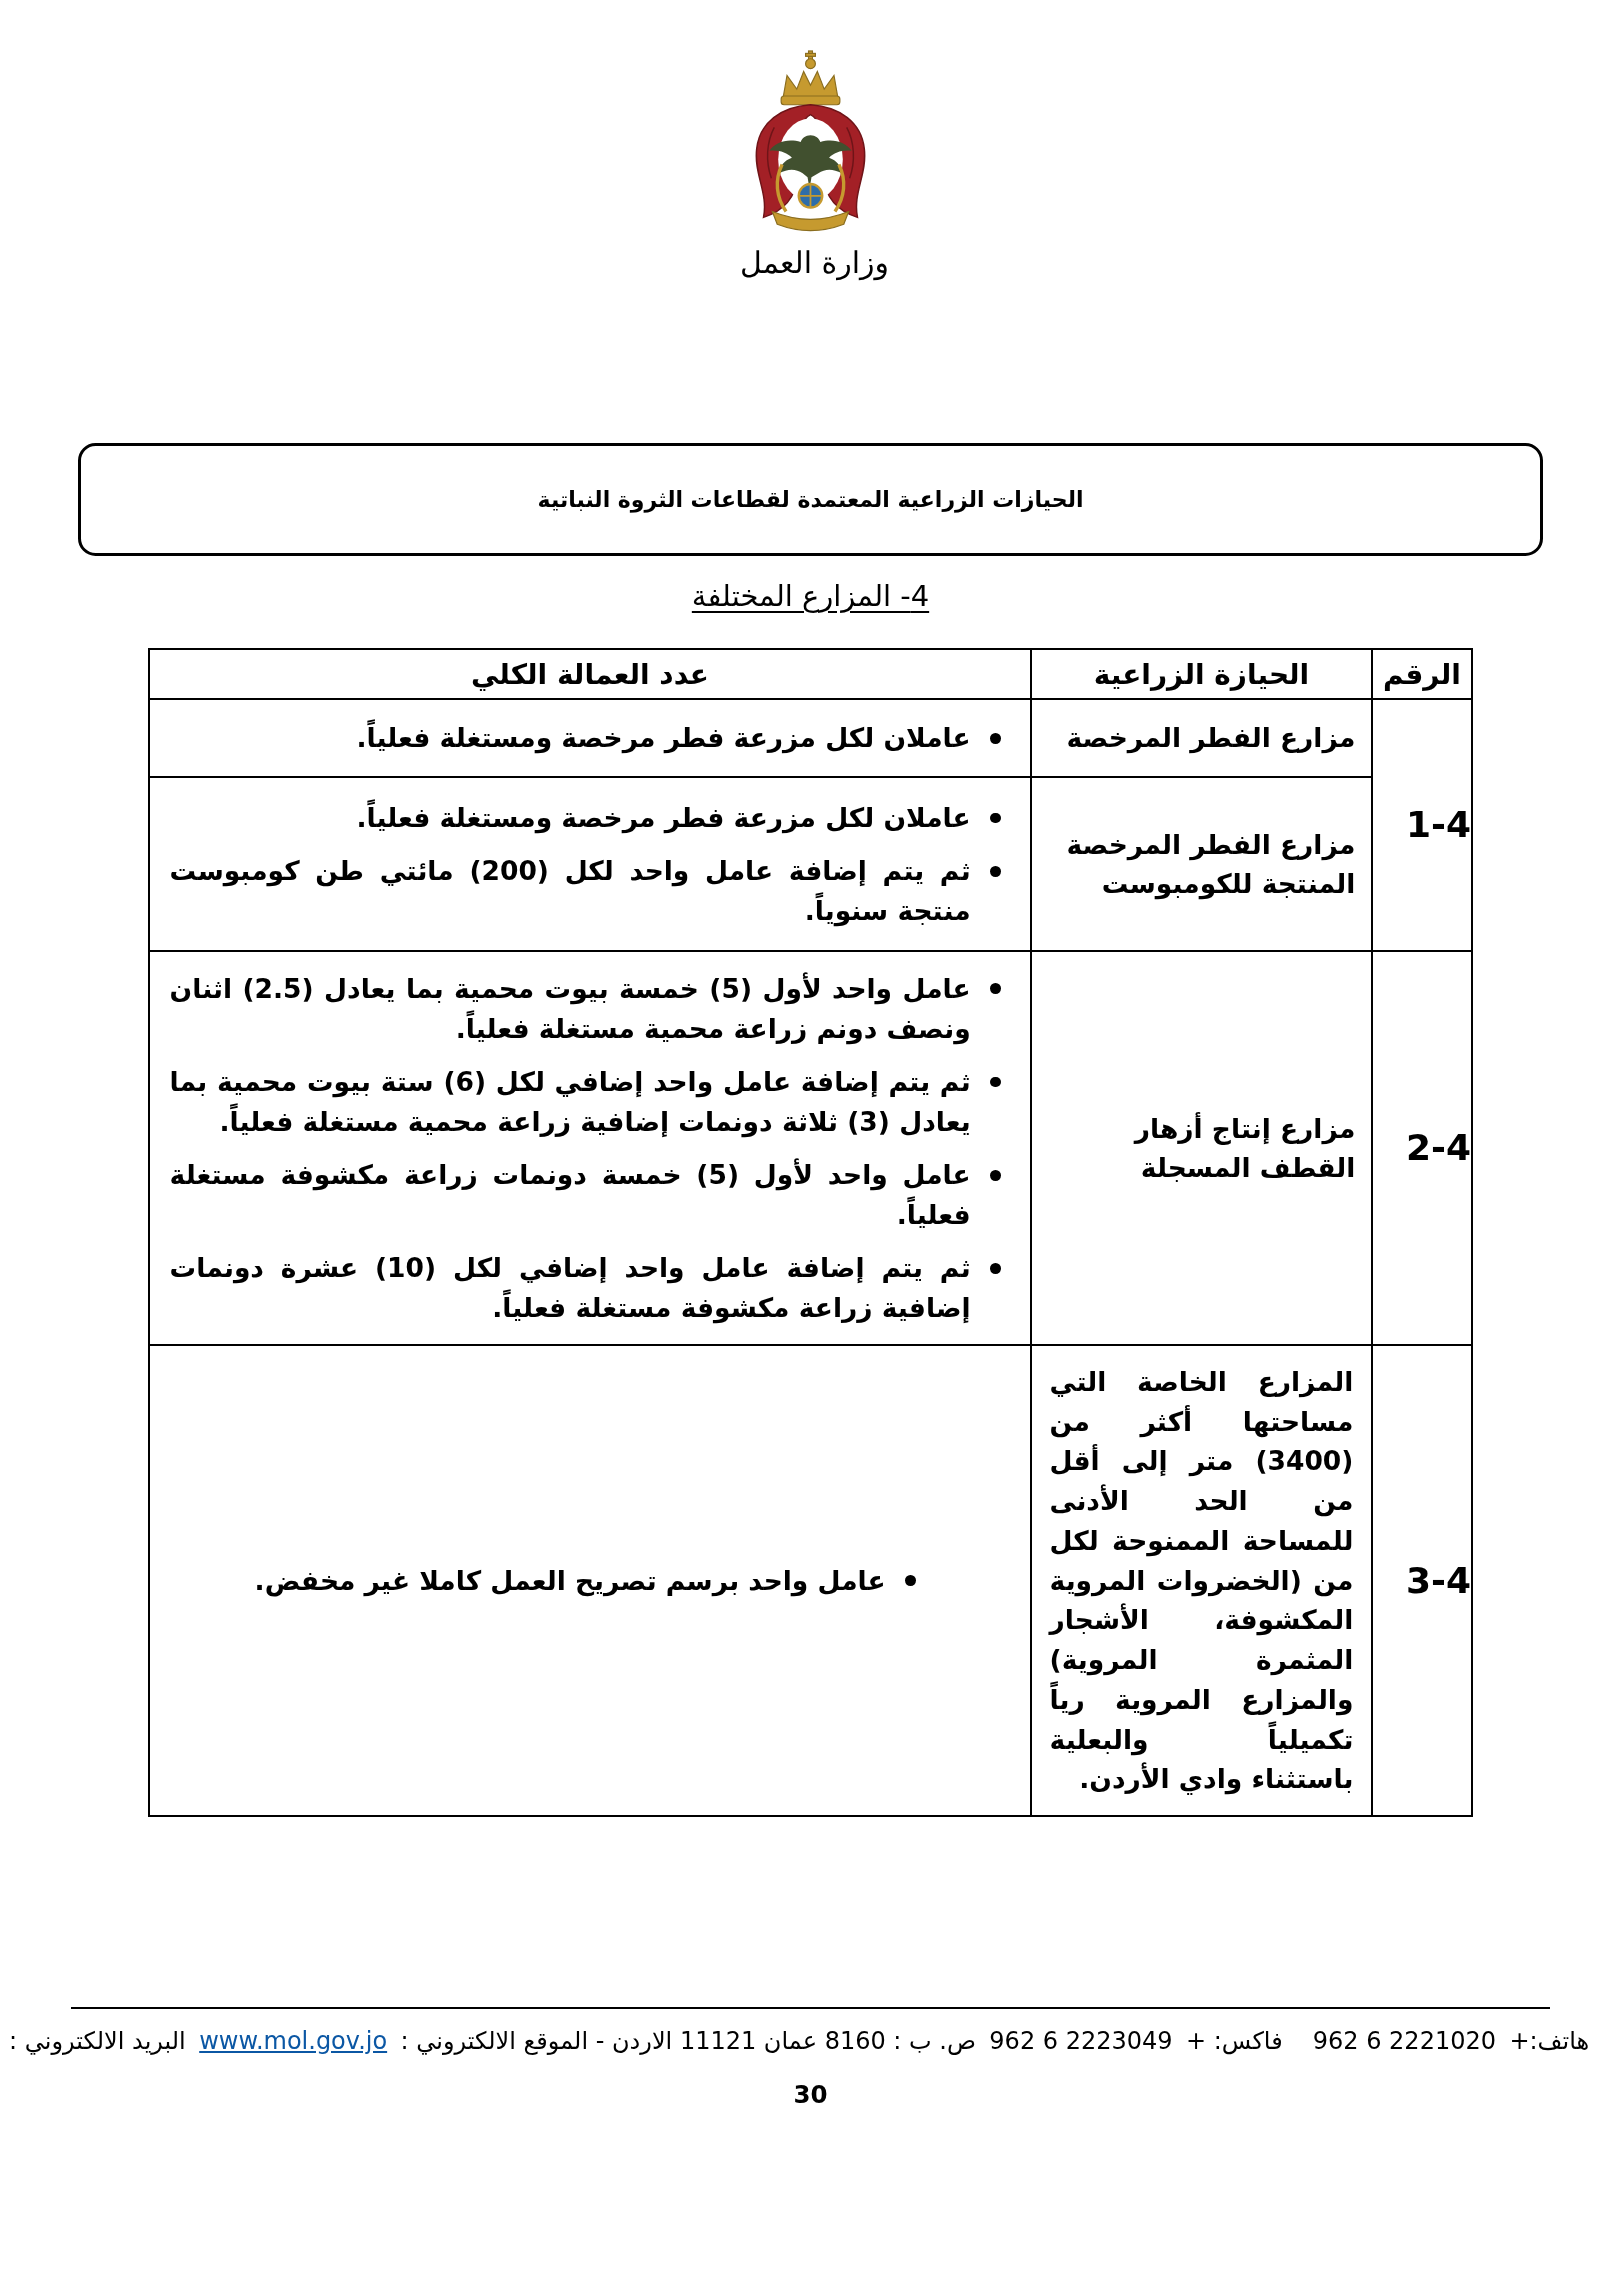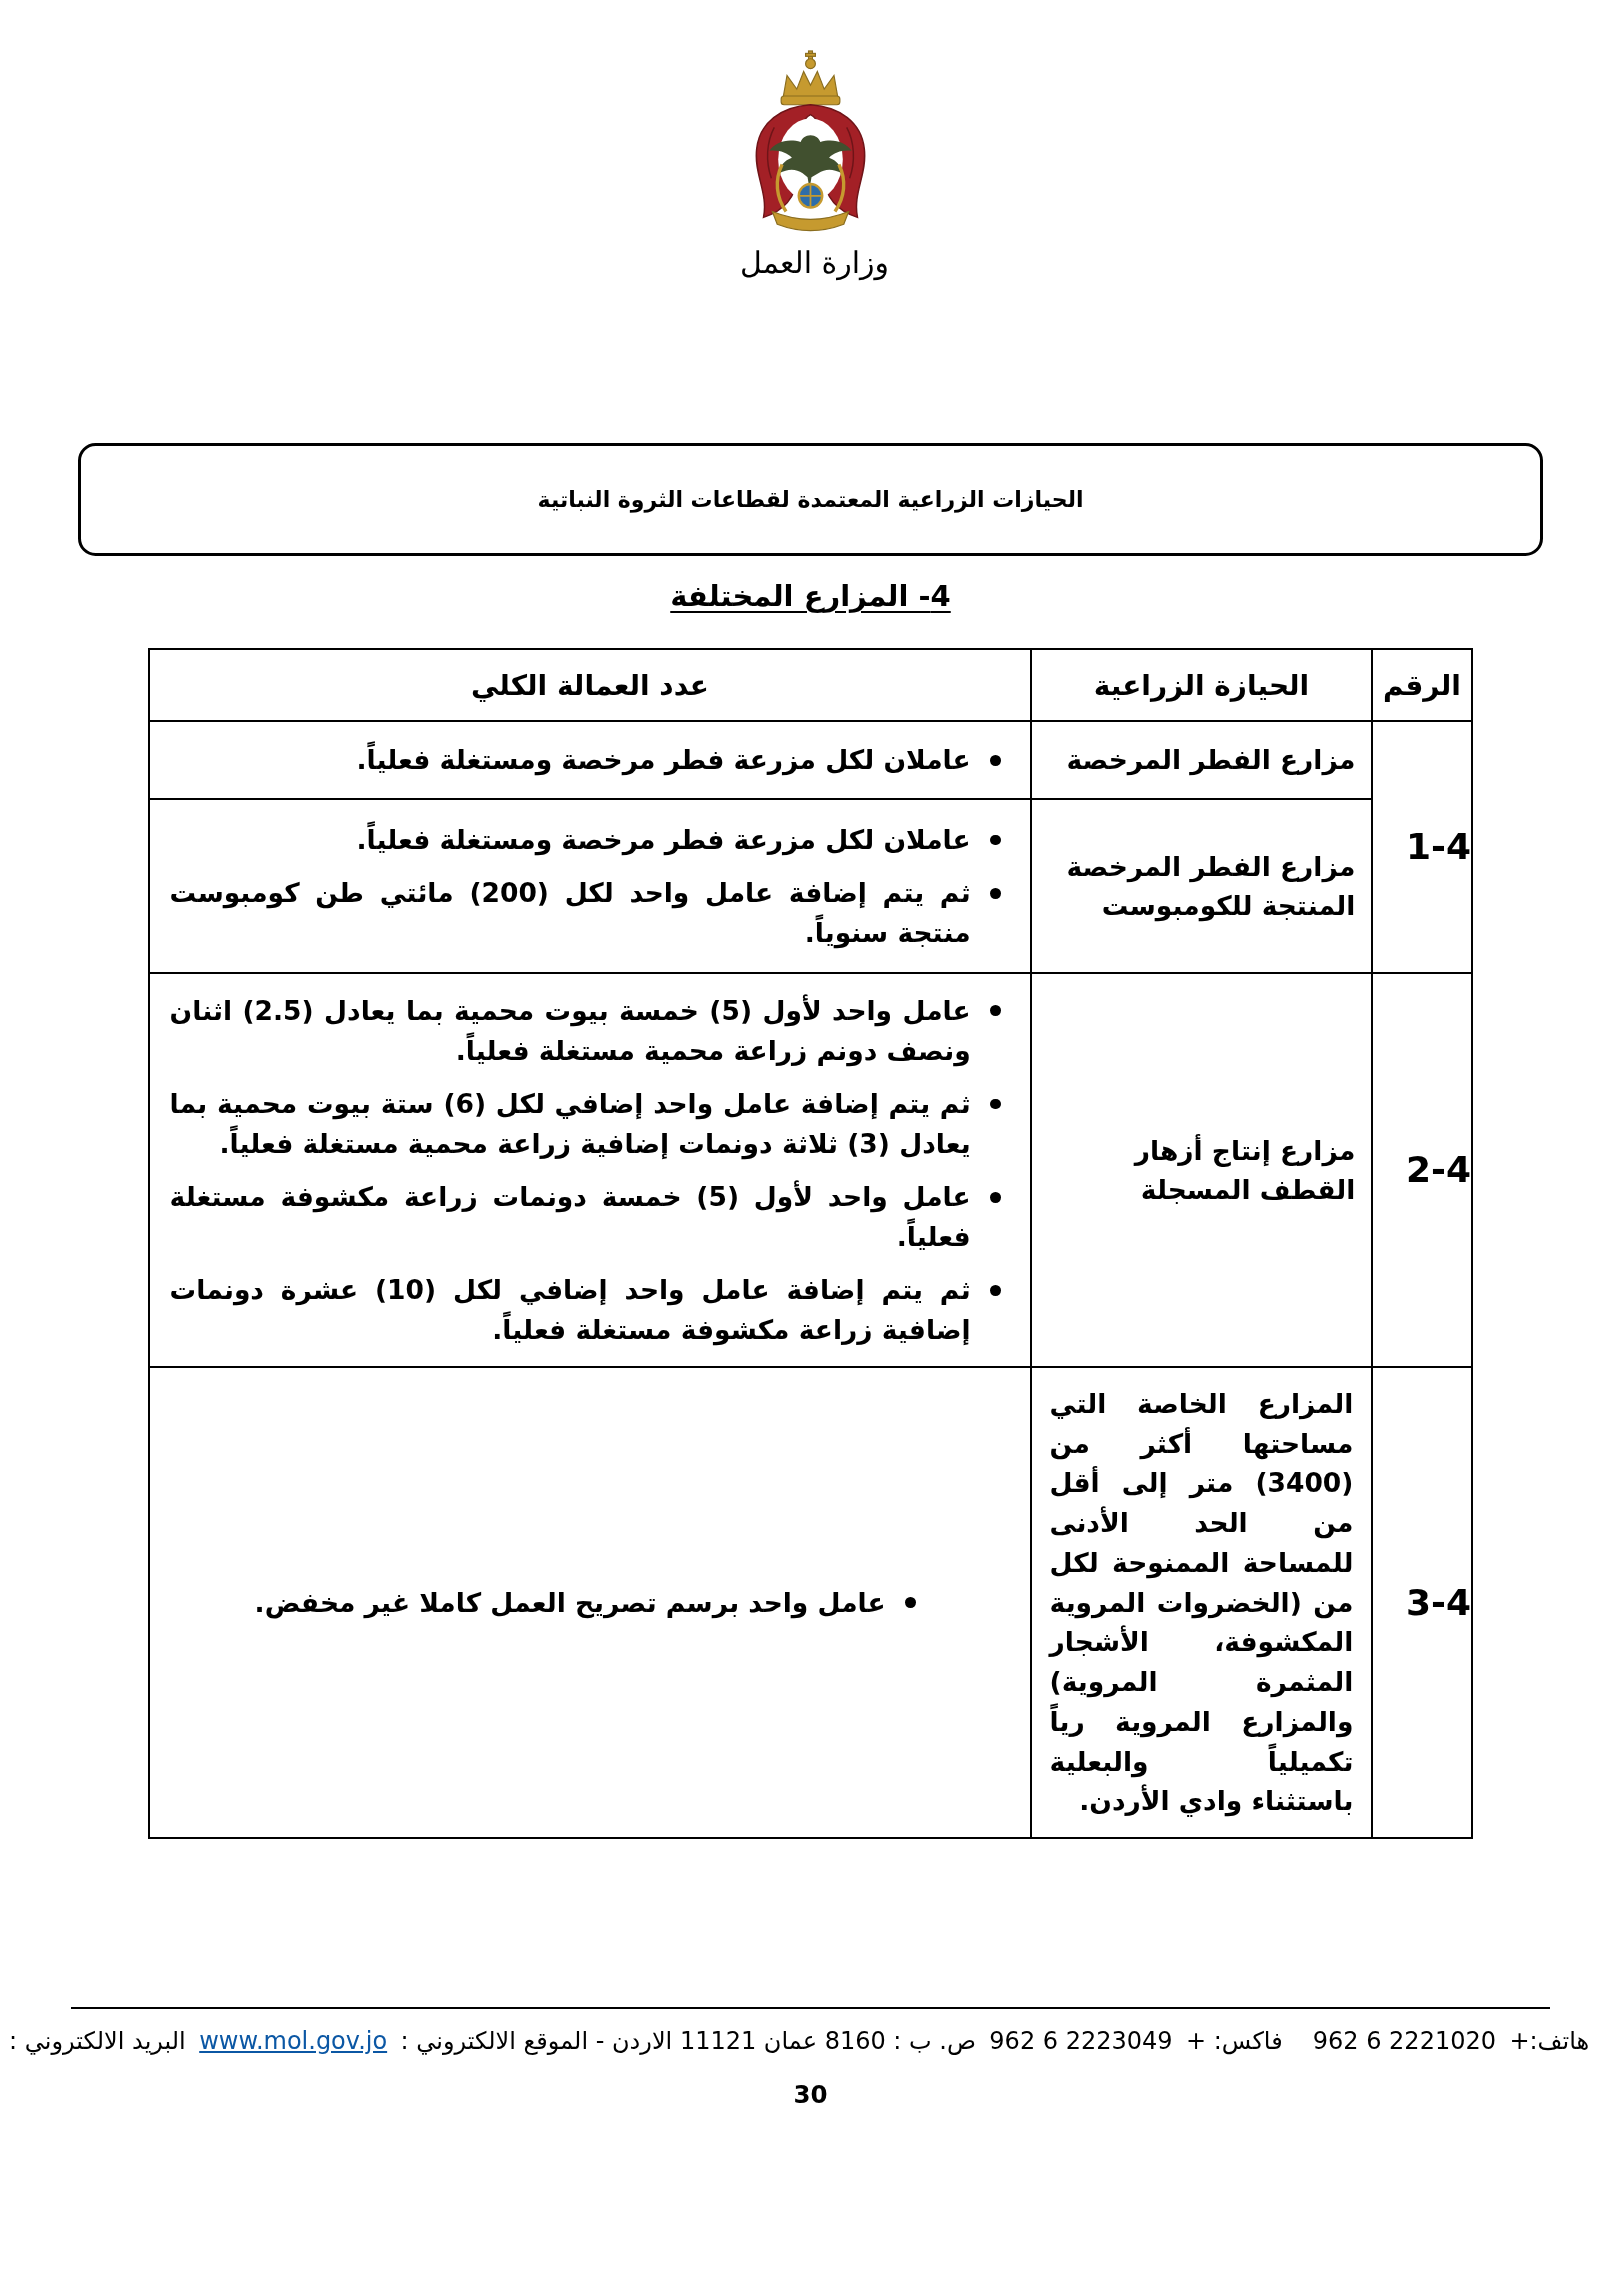--- a/index.html
+++ b/index.html
@@ -23,34 +23,34 @@
   
   .title-box {
     margin: 163px 78px 0;
     border: 3.9px solid #000; border-radius: 17.6px;
     padding: 41px 23.5px; background: #fff;
   }
   .title-box h1 { font-size: 22px; font-weight: 700; text-align: center; }
 
   .subtitle {
     margin-top: 23.5px; text-align: center;
-    font-size: 29px; font-weight: 700;
+    font-size: 29px; font-weight: 400;
     text-decoration: underline; text-underline-offset: 4.9px;
   }
 
   
   table.holdings {
     margin: 35px auto 0; width: 1325px;
     border-collapse: collapse; border: 2.9px solid #000;
     table-layout: fixed;
   }
   .holdings col.c-num { width: 100px; }
   .holdings col.c-holding { width: 341px; }
   .holdings th, .holdings td { border: 2px solid #000; }
-  .holdings th { font-size: 28px; font-weight: 700; height: 72px; text-align: center; }
+  .holdings th { font-size: 28px; font-weight: 700; height: 50px; text-align: center; }
   .holdings td { font-size: 26.5px; font-weight: 600; line-height: 1.5; vertical-align: middle; }
   tr.r1 { height: 78px; }
   tr.r2 { height: 174px; }
   tr.r3 { height: 394px; }
   tr.r4 { height: 459px; }
   td.num { text-align: right; font-size: 36px; }
   td.holding { padding: 13.7px 15.7px; text-align: right; }
   td.holding.justify { text-align: justify; padding: 15.7px 17.6px; }
   td.workers { padding: 13.7px 29px 13.7px 19.6px; }
   .bullet-item { display: flex; align-items: flex-start; gap: 19.6px; }

